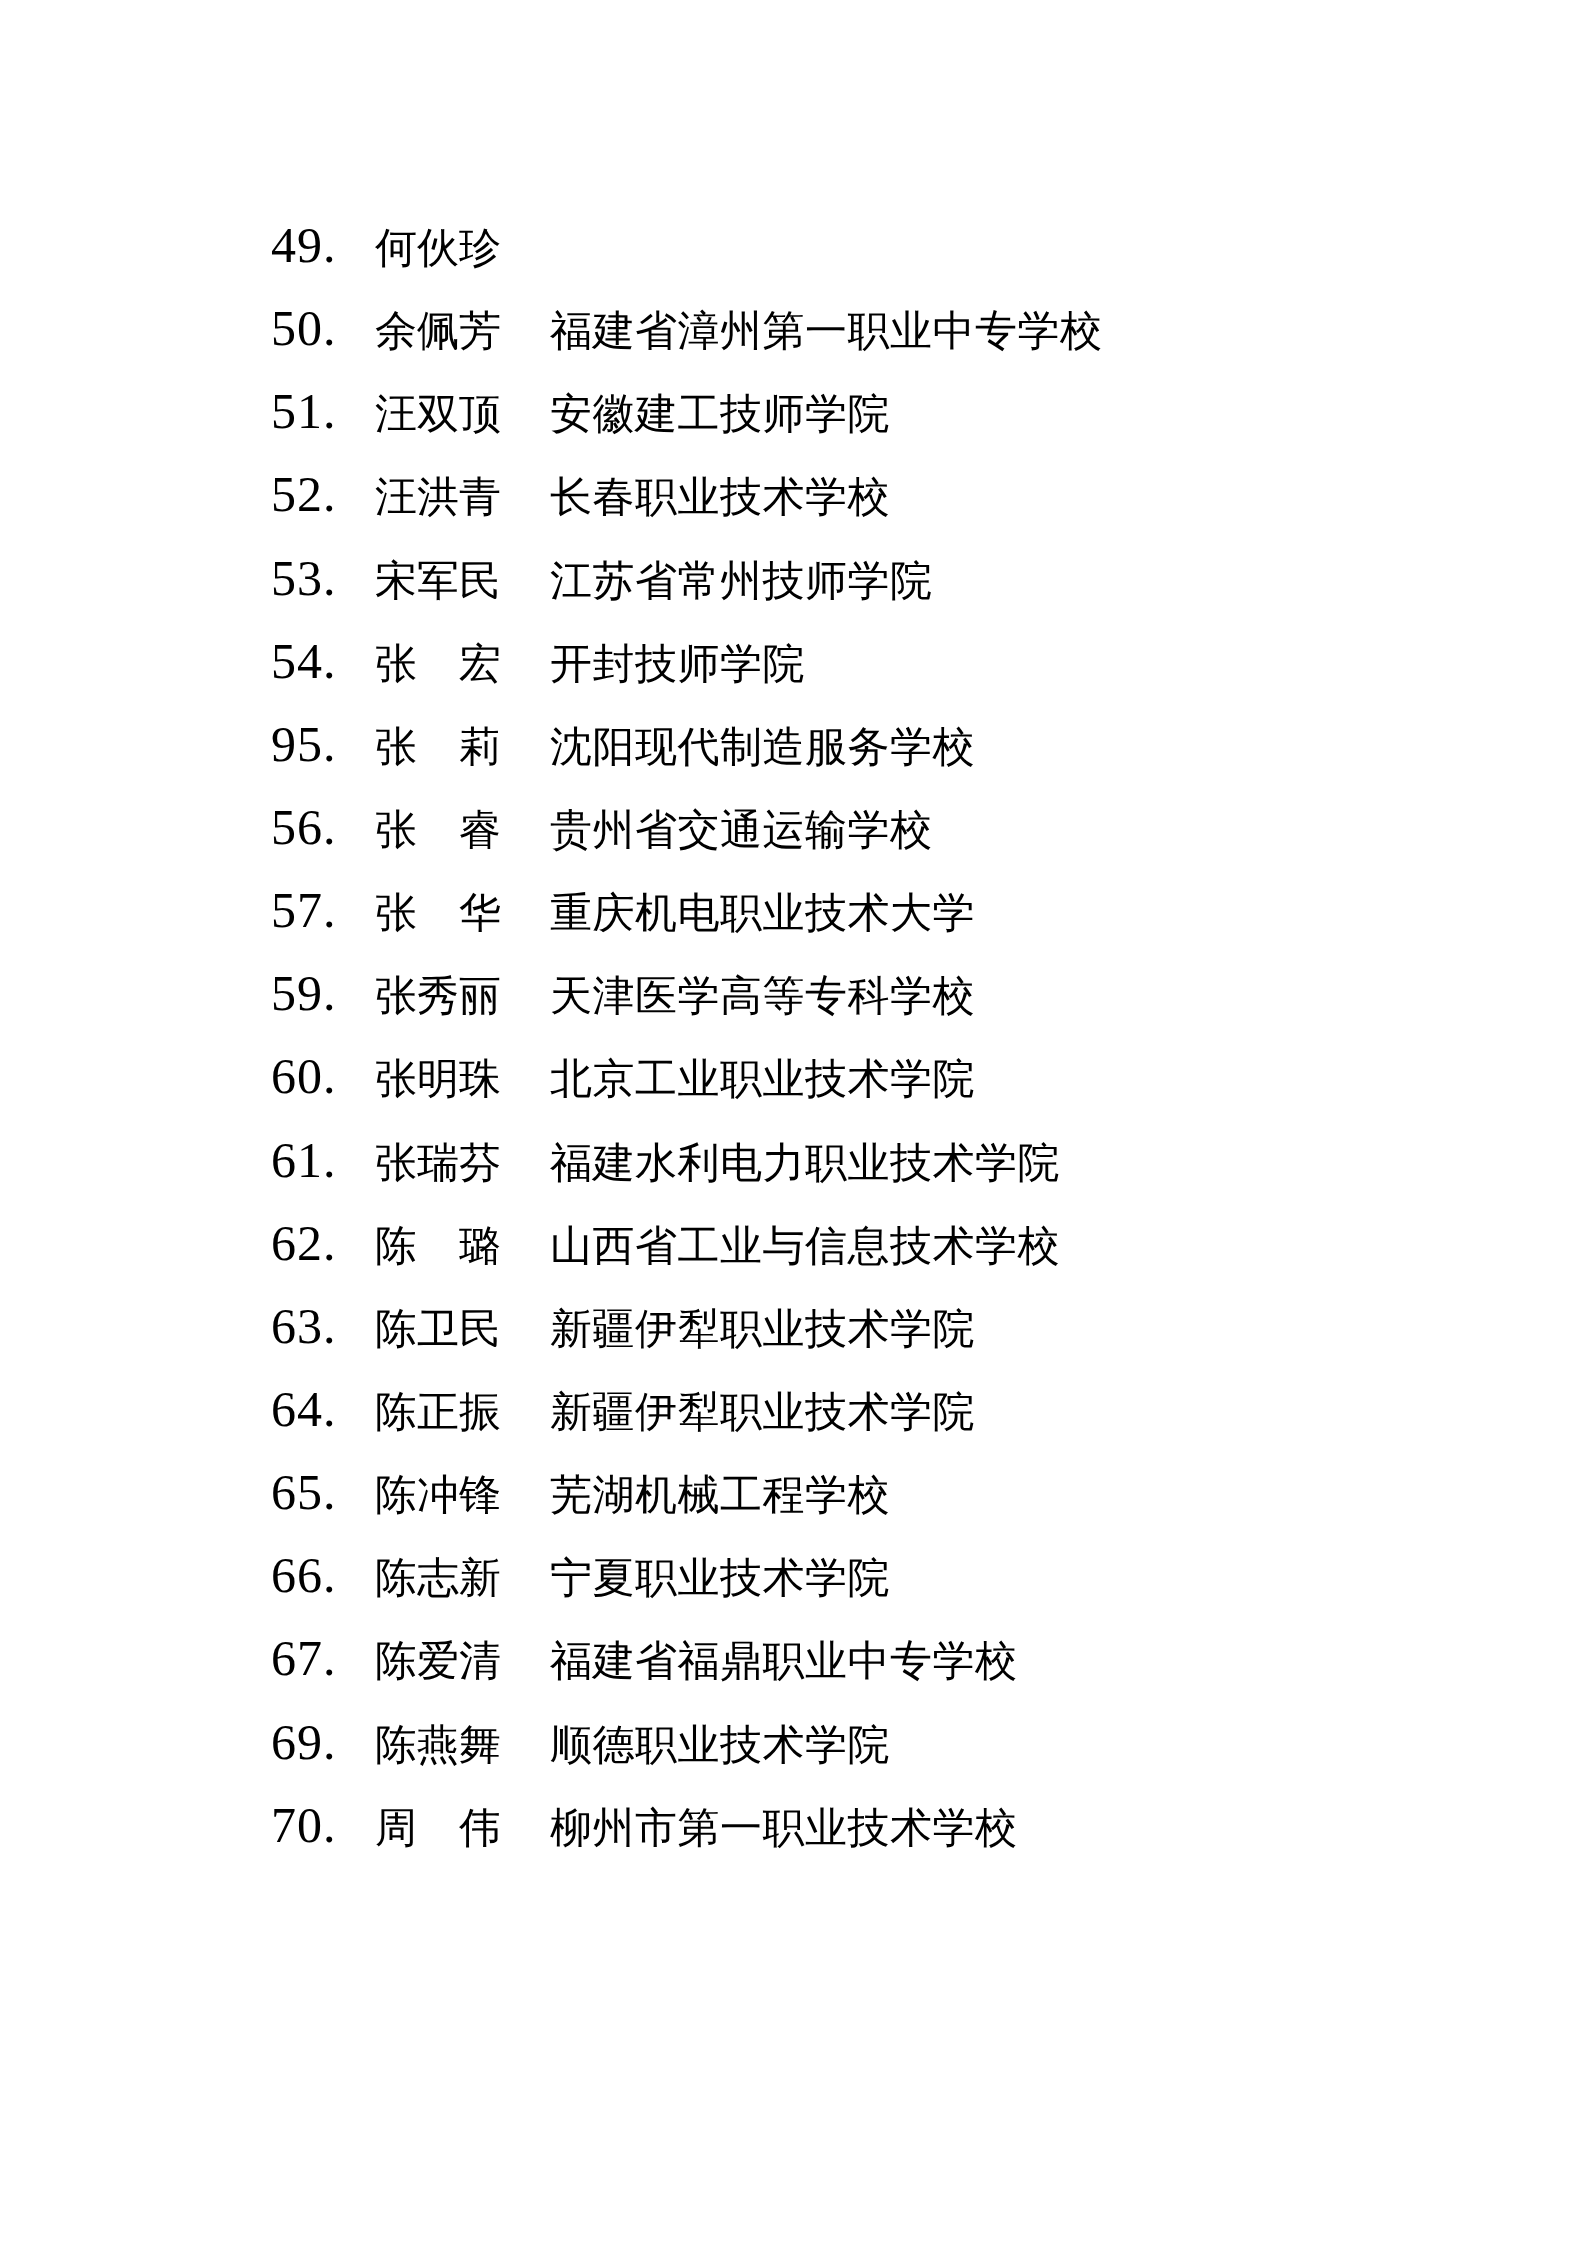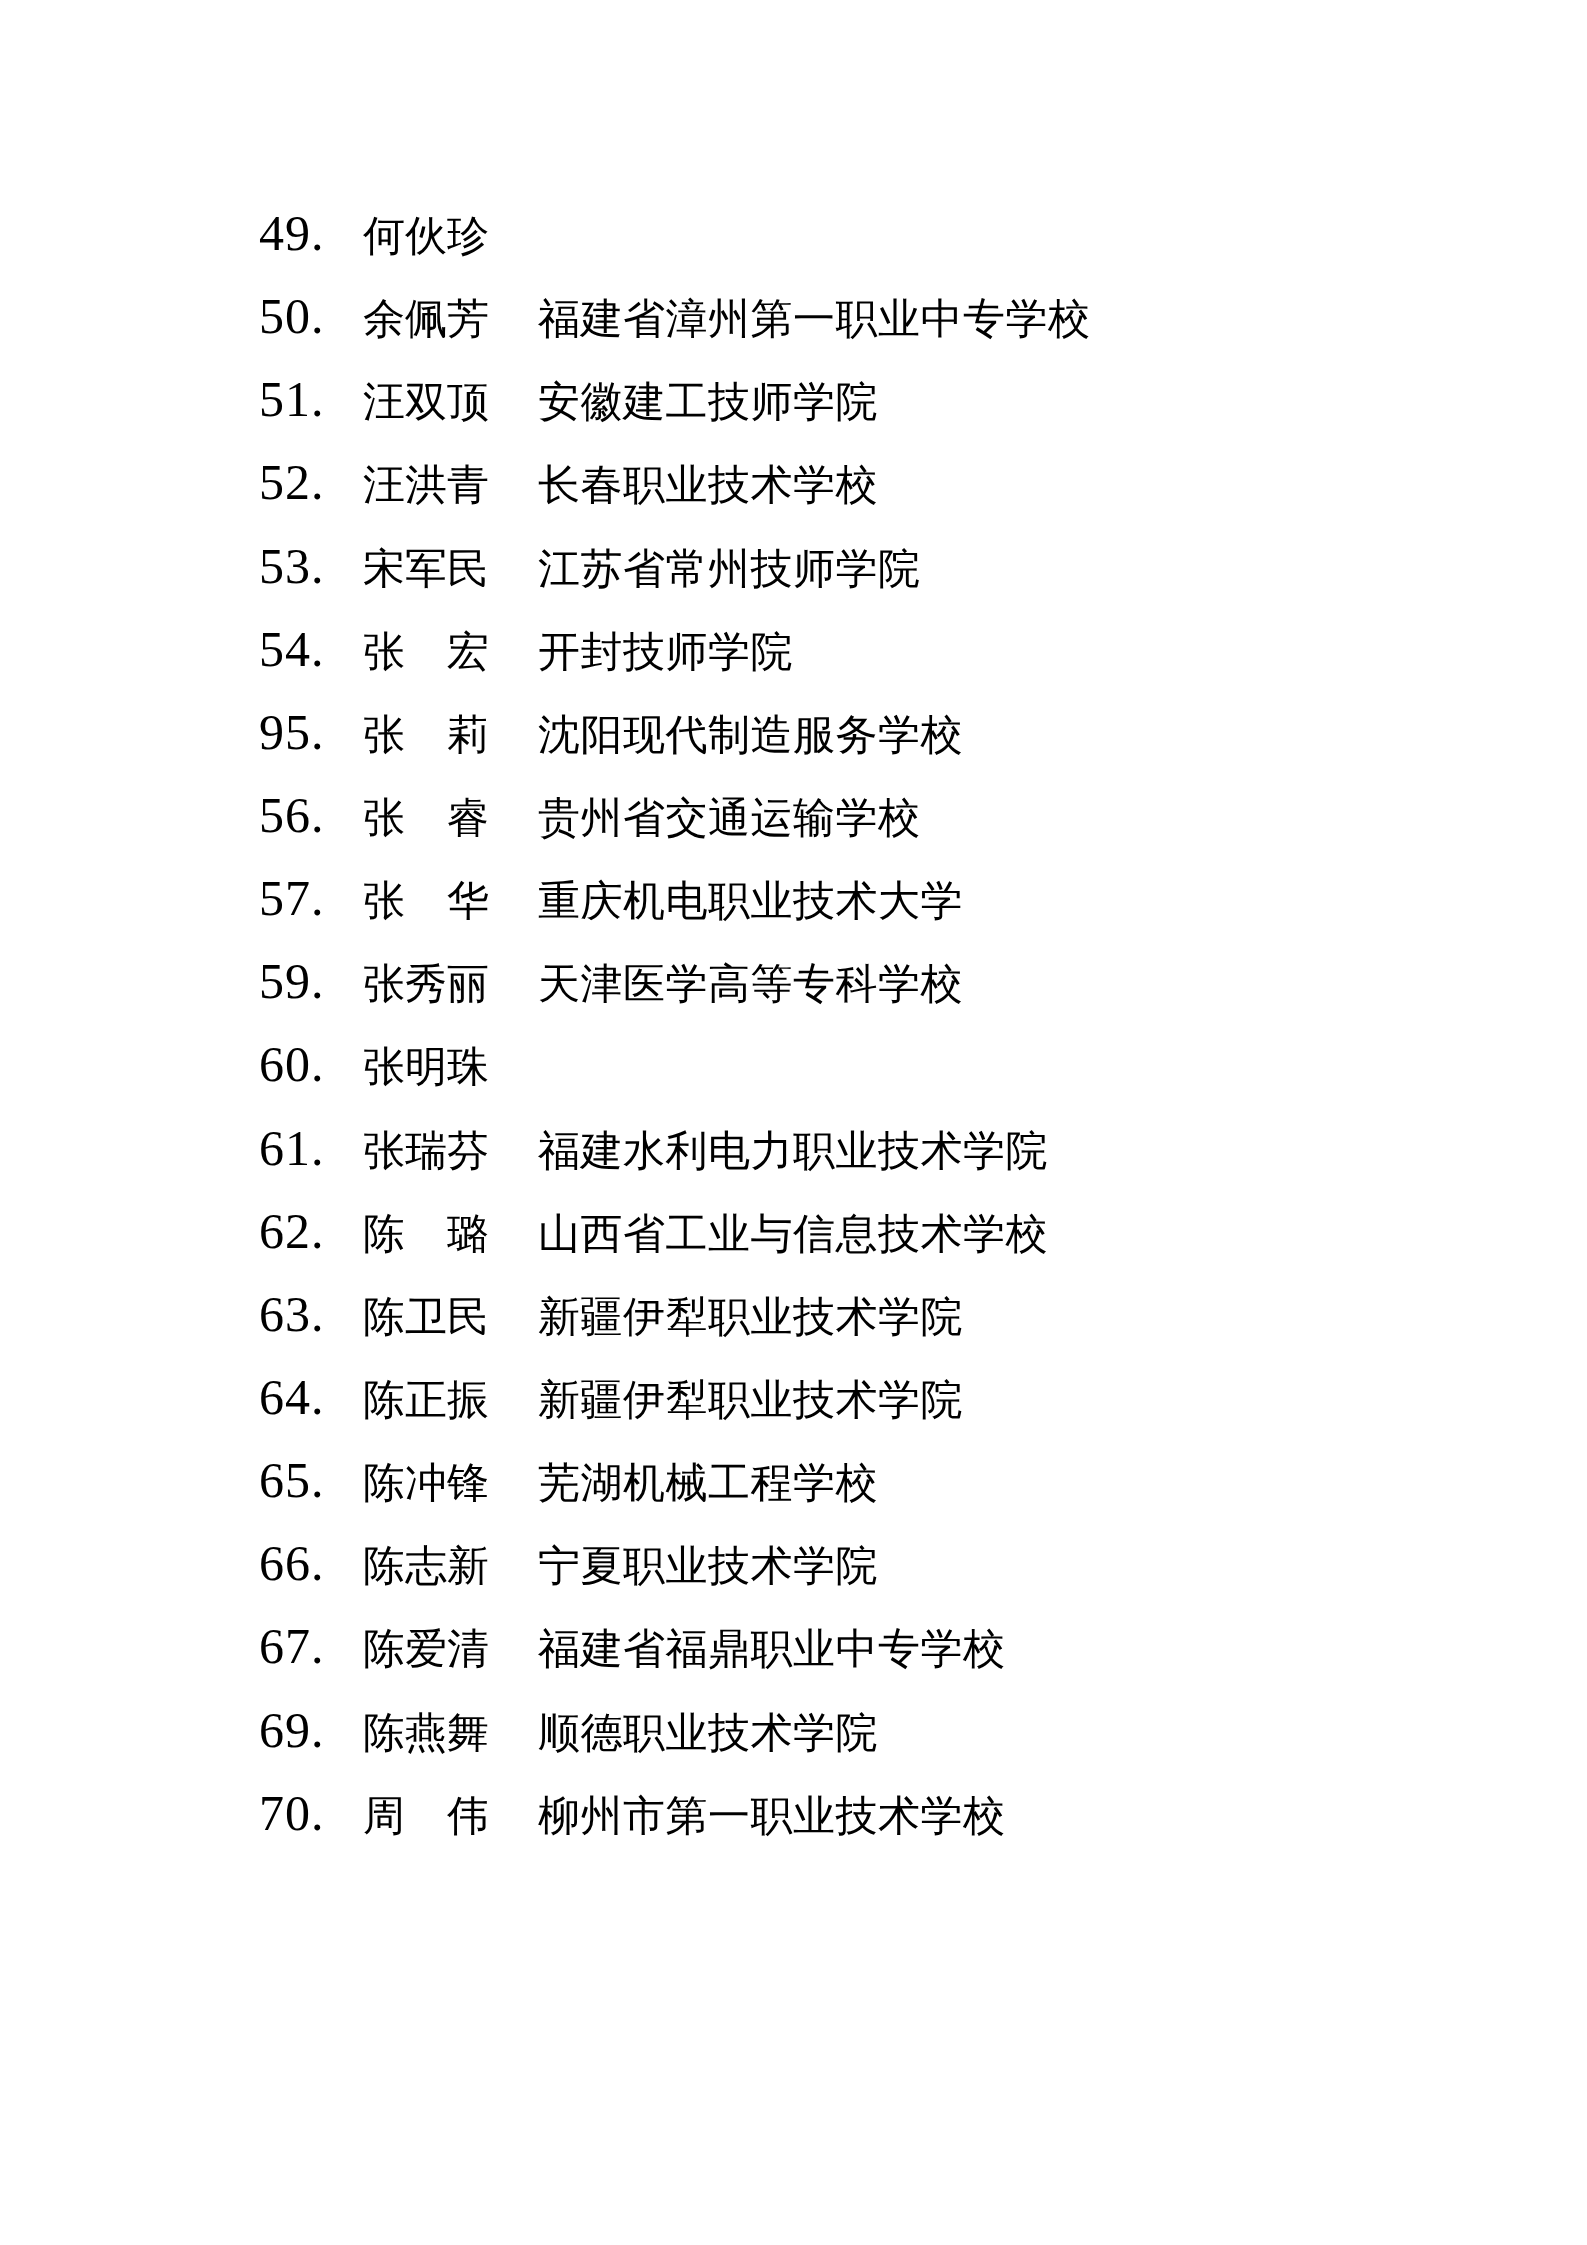--- a/index.html
+++ b/index.html
@@ -10,21 +10,21 @@
   .page {
     position: relative;
     width: 1587px;
     height: 2245px;
     background: #ffffff;
     overflow: hidden;
     font-family: "Liberation Serif", "DejaVu Serif", serif;
     color: #000000;
   }
   .list {
-    margin: 0;
+    margin: 12px;
     padding: 208px 0 0 0;
     list-style: none;
   }
   .row {
     height: 83.15px;
     display: flex;
     align-items: baseline;
     white-space: nowrap;
   }
   .num {
@@ -98,20 +98,21 @@
     <span class="school">重庆机电职业技术大学</span>
   </li>
       <li class="row">
     <span class="num">59.</span>
     <span class="name">张秀丽</span>
     <span class="school">天津医学高等专科学校</span>
   </li>
       <li class="row">
     <span class="num">60.</span>
     <span class="name">张明珠</span>
+    <span class="school">北京工业职业技术学院</span>
   </li>
       <li class="row">
     <span class="num">61.</span>
     <span class="name">张瑞芬</span>
     <span class="school">福建水利电力职业技术学院</span>
   </li>
       <li class="row">
     <span class="num">62.</span>
     <span class="name">陈　璐</span>
     <span class="school">山西省工业与信息技术学校</span>

